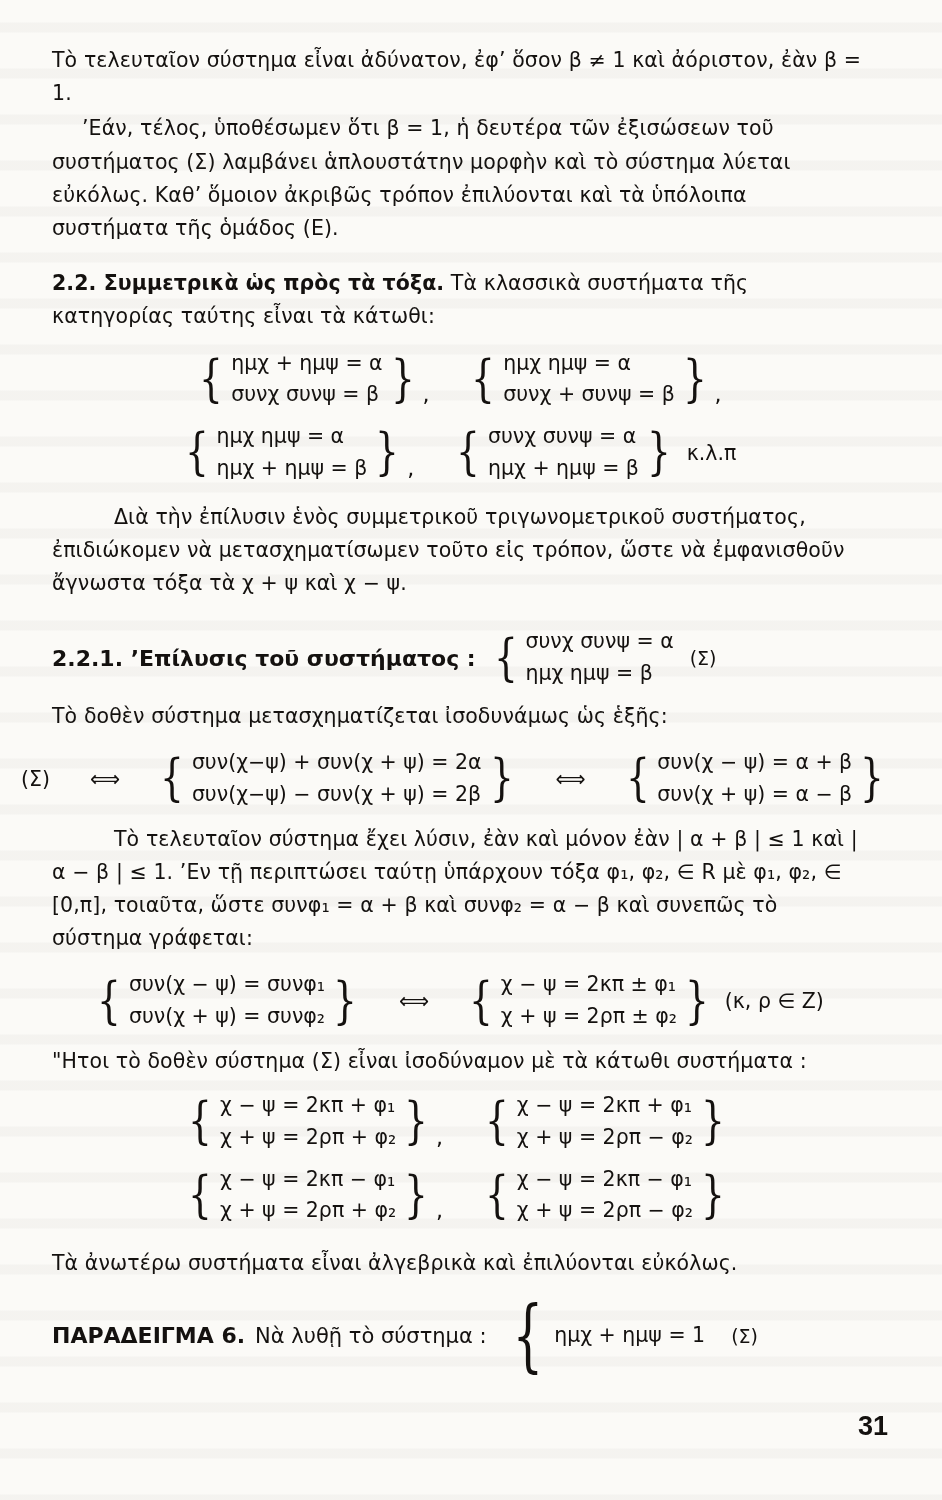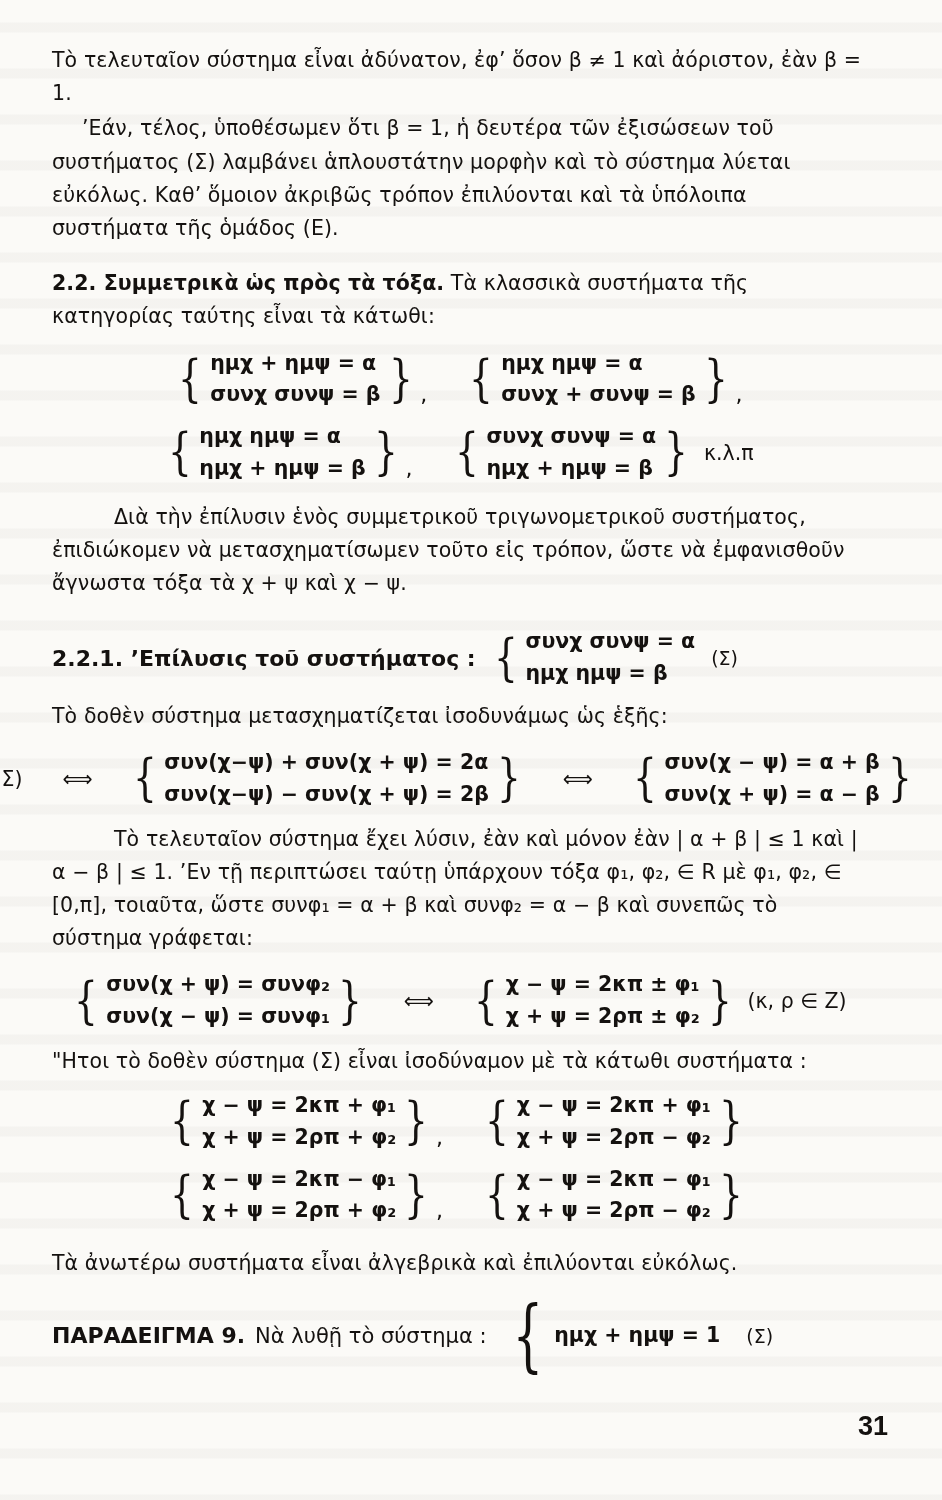--- a/index.html
+++ b/index.html
@@ -94,21 +94,20 @@
     margin: 0 4px;
     transform: scaleX(0.75);
     display: inline-block;
   }
   .lines {
     display: flex;
     flex-direction: column;
     justify-content: center;
     line-height: 1.55;
     white-space: nowrap;
-    font-weight: bold;
   }
   .comma {
     font-size: 22px;
     align-self: flex-end;
     padding-bottom: 4px;
   }
   .tail {
     font-size: 20.5px;
     padding-left: 8px;
   }
@@ -267,22 +266,22 @@
         <span class="brace-r">}</span>
       </span>
     </div>
 
     <p class="para indent-big" style="margin-top:12px;">Τὸ τελευταῖον σύστημα  ἔχει λύσιν, ἐὰν  καὶ μόνον ἐὰν  | α + β | ≤ 1 καὶ | α − β | ≤ 1. ’Εν τῇ περιπτώσει  ταύτῃ  ὑπάρχουν  τόξα  φ₁, φ₂, ∈ R μὲ φ₁, φ₂, ∈ [0,π], τοιαῦτα, ὥστε συνφ₁ = α + β καὶ συνφ₂ = α − β καὶ συνεπῶς τὸ σύστημα γράφεται:</p>
 
     <div class="eqrow gap-sm" style="margin-top:14px;">
       <span class="sysblock">
         <span class="brace">{</span>
         <span class="lines">
+          <span>συν(χ − ψ) = συνφ₁</span>
           <span>συν(χ + ψ) = συνφ₂</span>
-          <span>συν(χ − ψ) = συνφ₁</span>
         </span>
         <span class="brace-r">}</span>
       </span>
       <span class="arrow">⟺</span>
       <span class="sysblock">
         <span class="brace">{</span>
         <span class="lines">
           <span>χ − ψ = 2κπ ± φ₁</span>
           <span>χ + ψ = 2ρπ ± φ₂</span>
         </span>
@@ -329,21 +328,21 @@
           <span>χ − ψ = 2κπ − φ₁</span>
           <span>χ + ψ = 2ρπ − φ₂</span>
         </span>
         <span class="brace-r">}</span>
       </span>
     </div>
 
     <p class="para" style="margin-top:20px;">Τὰ ἀνωτέρω συστήματα εἶναι ἀλγεβρικὰ καὶ ἐπιλύονται εὐκόλως.</p>
 
     <div class="example">
-      <span class="example-title">ΠΑΡΑΔΕΙΓΜΑ 9.</span>
+      <span class="example-title">ΠΑΡΑΔΕΙΓΜΑ 6.</span>
       <span class="example-text">Νὰ λυθῇ  τὸ  σύστημα :</span>
       <span class="sysblock">
         <span class="big-brace">{</span>
         <span class="lines" style="line-height:1.9;">
           <span>ημχ + ημψ = 1</span>
         </span>
         <span class="eqlabel" style="padding-left:26px;">(Σ)</span>
       </span>
     </div>
 

